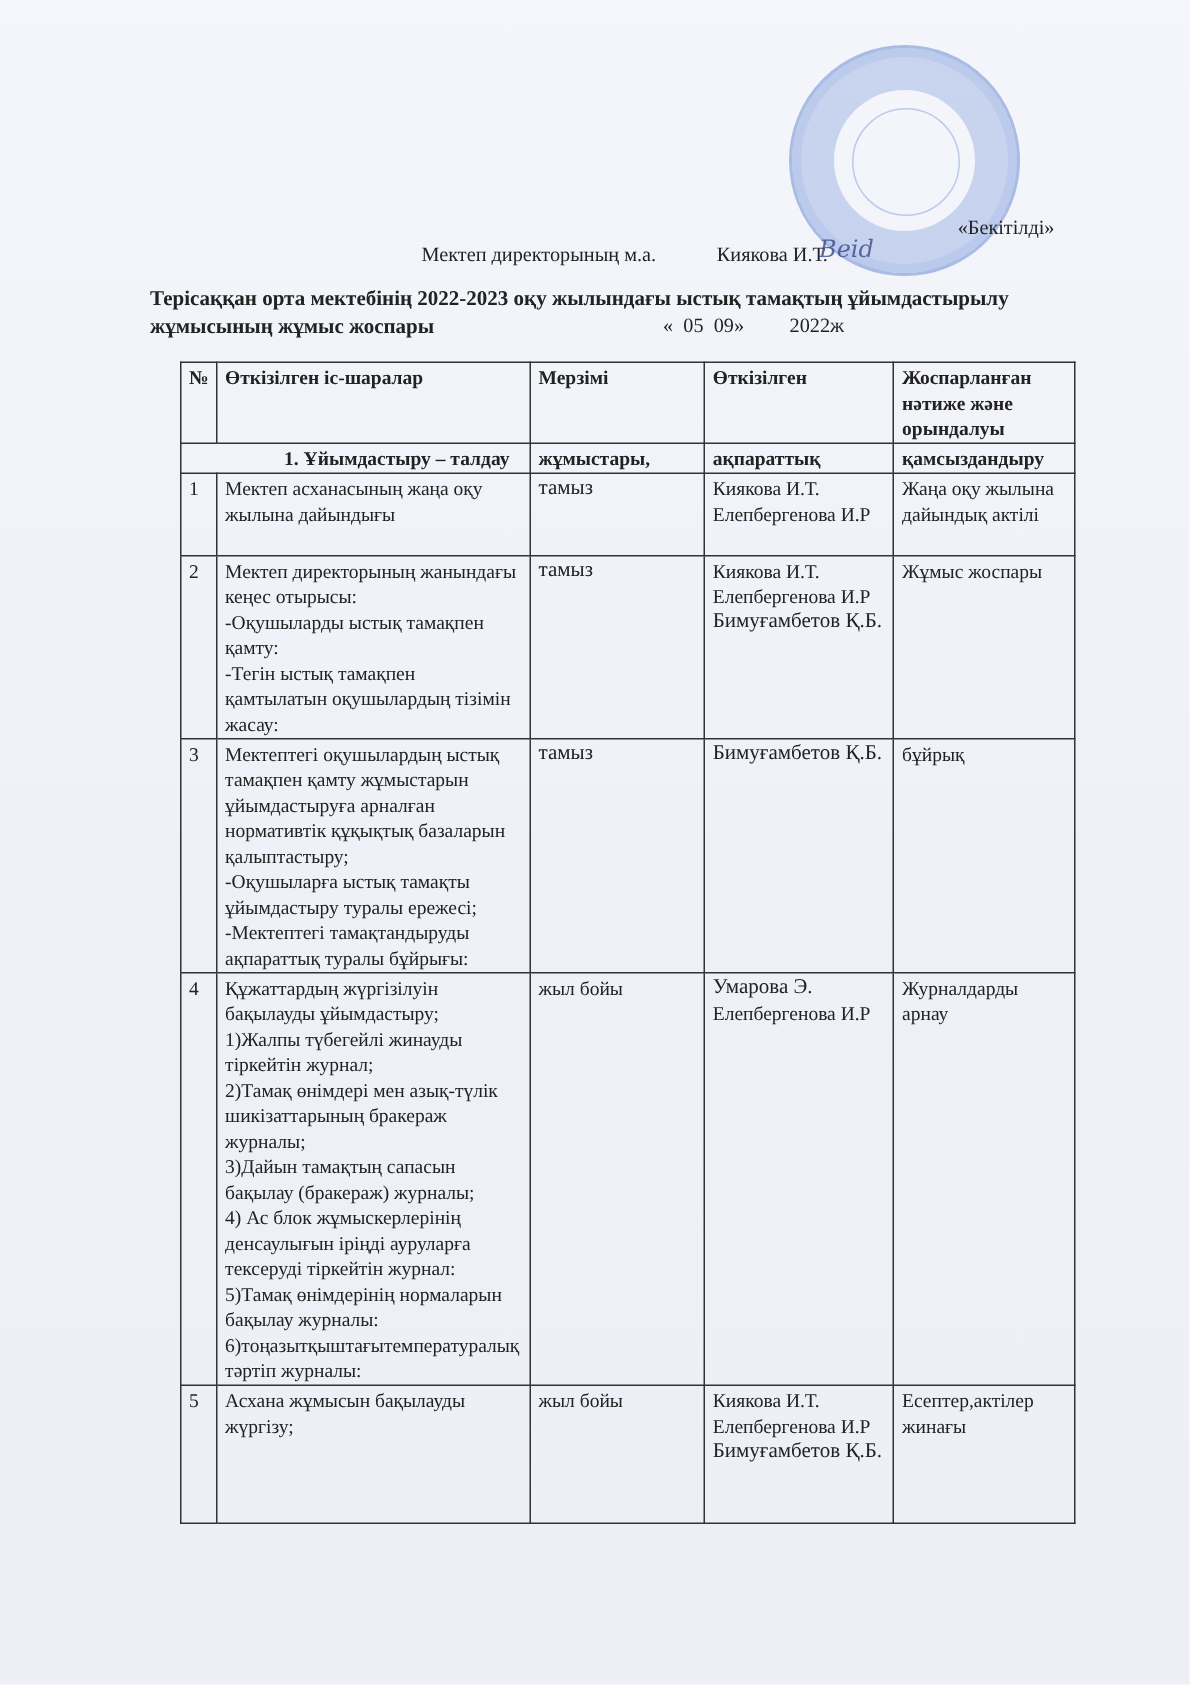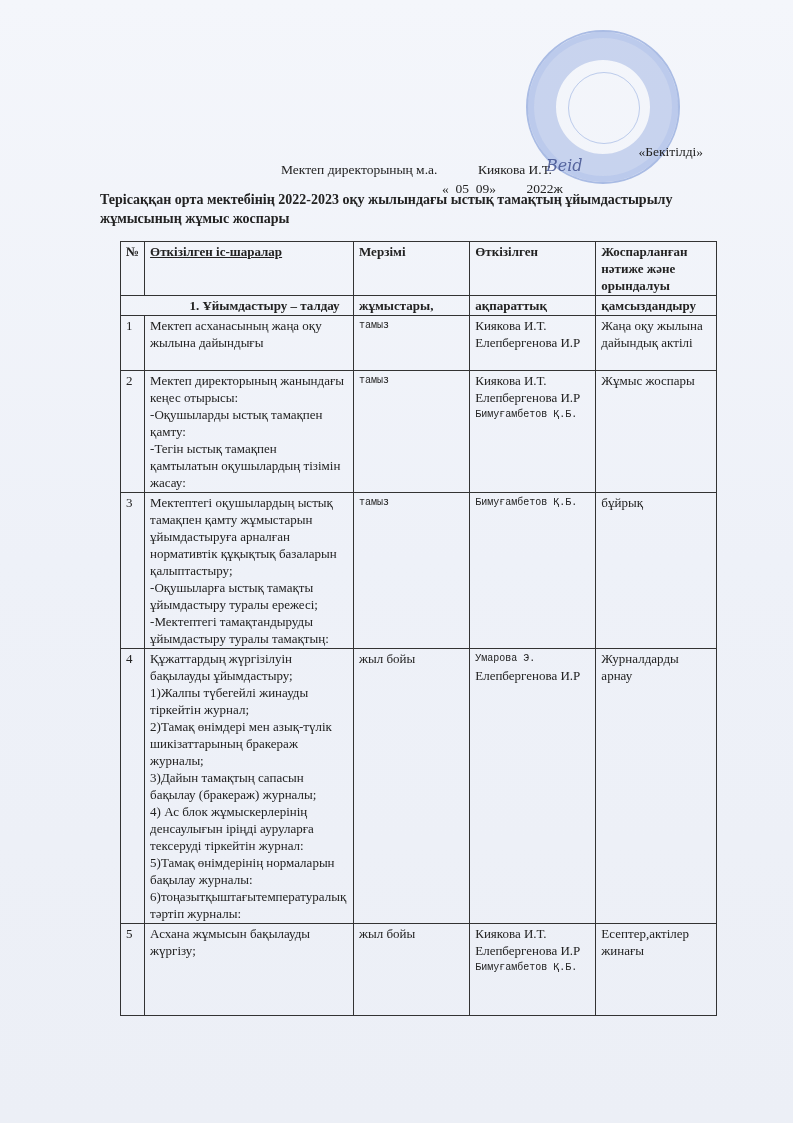--- a/index.html
+++ b/index.html
@@ -27,38 +27,38 @@
     font-weight:bold; font-size:14px; line-height:19px;
   }
   table.plan {
     position:absolute; left:120px; top:241px; width:597px;
     border-collapse:collapse; font-size:13px; line-height:17px;
   }
   table.plan td, table.plan th {
     border:1px solid #333; vertical-align:top; padding:1px 5px; text-align:left;
   }
   table.plan th { font-weight:bold; height:51px; }
-  .c0{width:13px;} .c1{width:198px;text-decoration:underline;} .c2{width:106px;} .c3{width:116px;} .c4{width:110px;}
+  .c0{width:13px;} .c1{width:198px;} .c2{width:106px;} .c3{width:116px;} .c4{width:110px;}
   .section td { font-weight:bold; border-left:none; border-right:none; padding:0 5px; height:15px; }
   .section td:first-child { border-left:1px solid #333; text-align:right; }
   .section td:last-child { border-right:1px solid #333; }
-  .sans { font-family:Liberation Mono, monospace; font-size:10px; }
+  .sans { font-family:Liberation Serif, serif; font-size:14px; }
   .line { display:block; }
 </style>
 </head>
 <body>
 
 <div class="stamp">
     <div class="stamp-inner"></div>
   </div>
 
 <div class="approval approve-title">«Бекітілді»</div>
 <div class="approval approve-line" style="white-space:pre;">Мектеп директорының м.а.            Киякова И.Т.</div>
 <div class="sig">Beid</div>
-<div class="approval approve-date" style="white-space:pre;">«  05  09»         2022ж</div>
+<div class="approval approve-date" style="white-space:pre;margin-top:28px;">«  05  09»         2022ж</div>
 
 <div class="doc-title">
   <span class="line">Терісаққан орта мектебінің 2022-2023 оқу жылындағы ыстық тамақтың ұйымдастырылу</span>
   <span class="line">жұмысының жұмыс жоспары</span>
 </div>
 
 <table class="plan">
   <tbody>
       <tr>
     <th class="c0">№</th>
@@ -101,21 +101,21 @@
       <span class="line sans">Бимуғамбетов Қ.Б.</span>
     </td>
     <td>Жұмыс жоспары</td>
   </tr>
 
   <tr style="height:154px;">
     <td>3</td>
     <td>
       <span class="line">Мектептегі оқушылардың ыстық тамақпен қамту жұмыстарын ұйымдастыруға арналған нормативтік құқықтық базаларын қалыптастыру;</span>
       <span class="line">-Оқушыларға ыстық тамақты ұйымдастыру туралы ережесі;</span>
-      <span class="line">-Мектептегі тамақтандыруды ұйымдастыру туралы тамақтың:</span>
+      <span class="line">-Мектептегі тамақтандыруды ақпараттық туралы бұйрығы:</span>
     </td>
     <td class="sans">тамыз</td>
     <td>
       <span class="line sans">Бимуғамбетов Қ.Б.</span>
     </td>
     <td>бұйрық</td>
   </tr>
 
   <tr style="height:236px;">
     <td>4</td>

